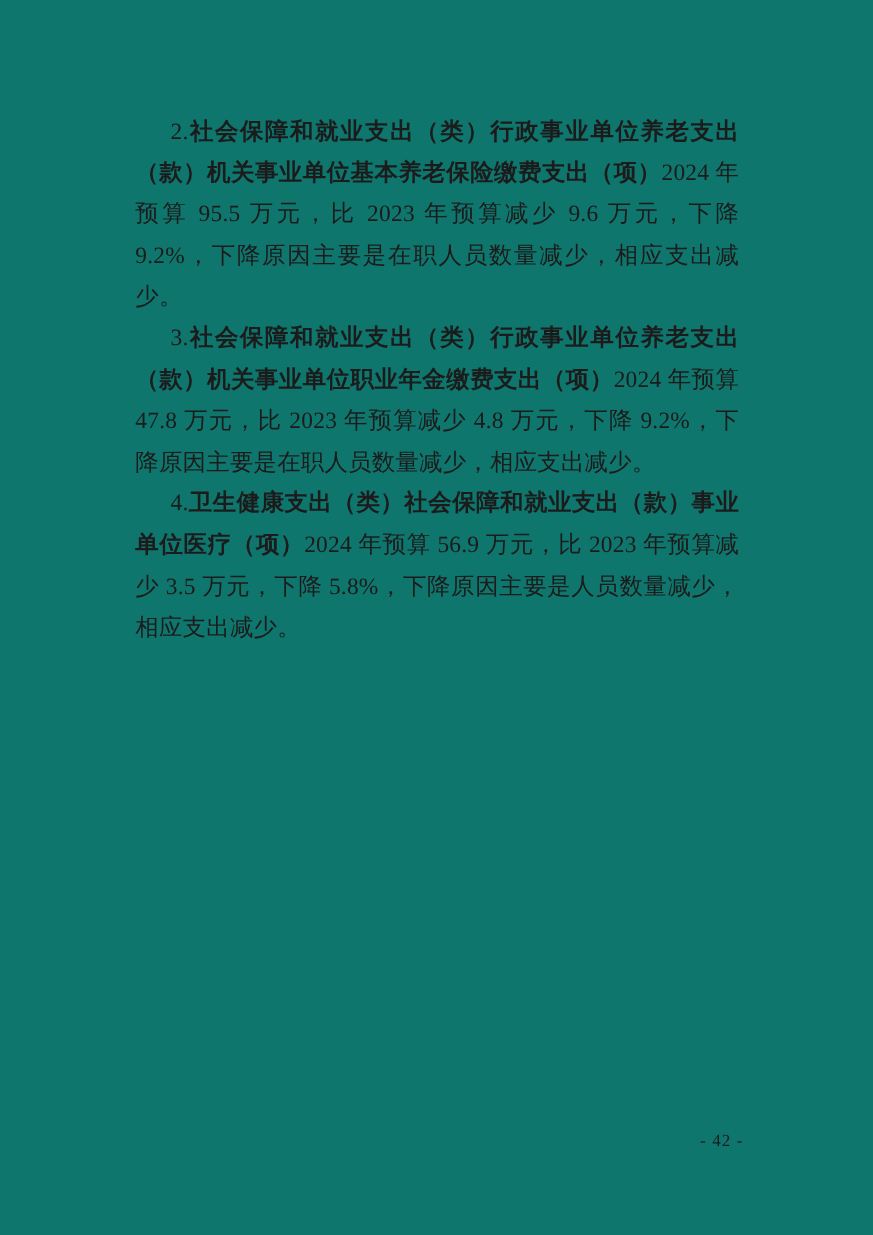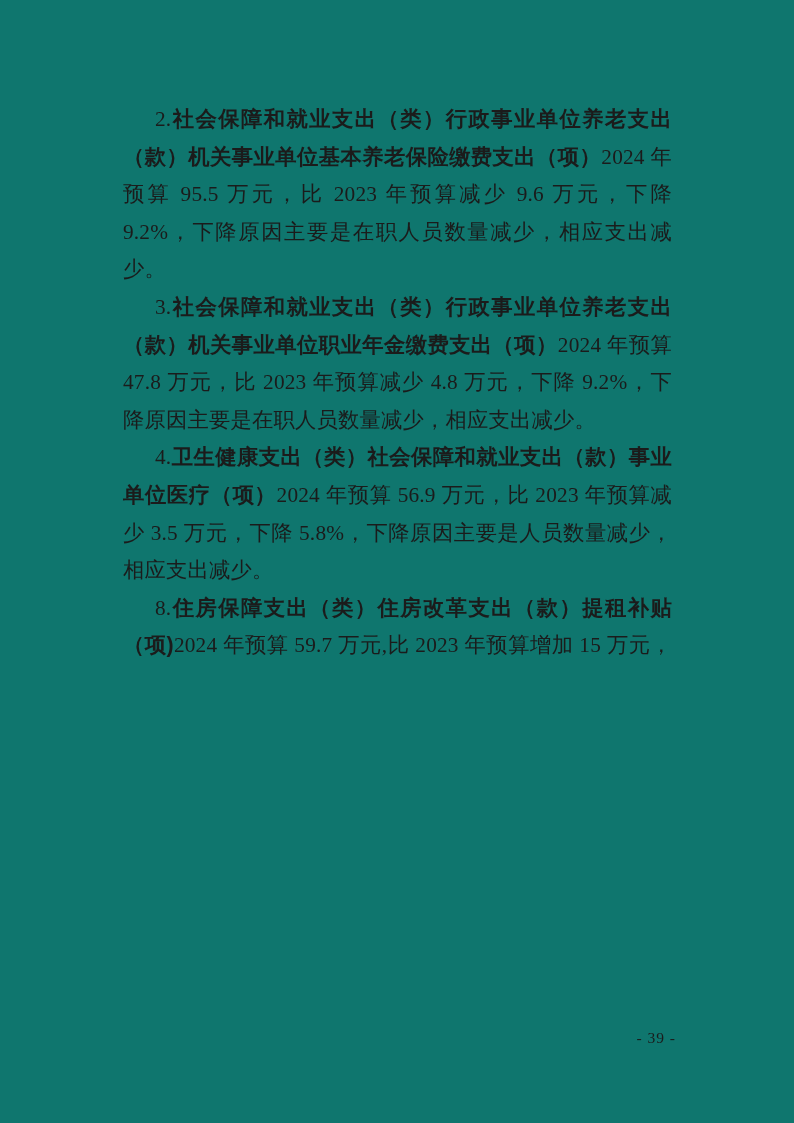--- a/index.html
+++ b/index.html
@@ -67,18 +67,17 @@
 
     <p><span class="run-num">2.</span><span class="run-heading">社会保障和就业支出（类）行政事业单位养老支出（款）机关事业单位基本养老保险缴费支出（项）</span><span class="run-body">2024 年预算 95.5 万元，比 2023 年预算减少 9.6 万元，下降 9.2%，下降原因主要是在职人员数量减少，相应支出减少。</span></p>
 
     <p><span class="run-num">3.</span><span class="run-heading">社会保障和就业支出（类）行政事业单位养老支出（款）机关事业单位职业年金缴费支出（项）</span><span class="run-body">2024 年预算 47.8 万元，比 2023 年预算减少 4.8 万元，下降 9.2%，下降原因主要是在职人员数量减少，相应支出减少。</span></p>
 
     <p><span class="run-num">4.</span><span class="run-heading">卫生健康支出（类）社会保障和就业支出（款）事业单位医疗（项）</span><span class="run-body">2024 年预算 56.9 万元，比 2023 年预算减少 3.5 万元，下降 5.8%，下降原因主要是人员数量减少，相应支出减少。</span></p>
 
 
 
 
-    <p class="continues"><span class="run-num">8.</span><span class="run-heading">住房保障支出（类）住房改革支出（款）提租补贴（项)</span><span class="run-body">2024 年预算 59.7 万元,比 2023 年预算增加 15 万元，</span></p>
 
   </div>
 
-  <div class="page-number">- 39 -</div>
+  <div class="page-number">- 42 -</div>
 </div>
 
 </body></html>

